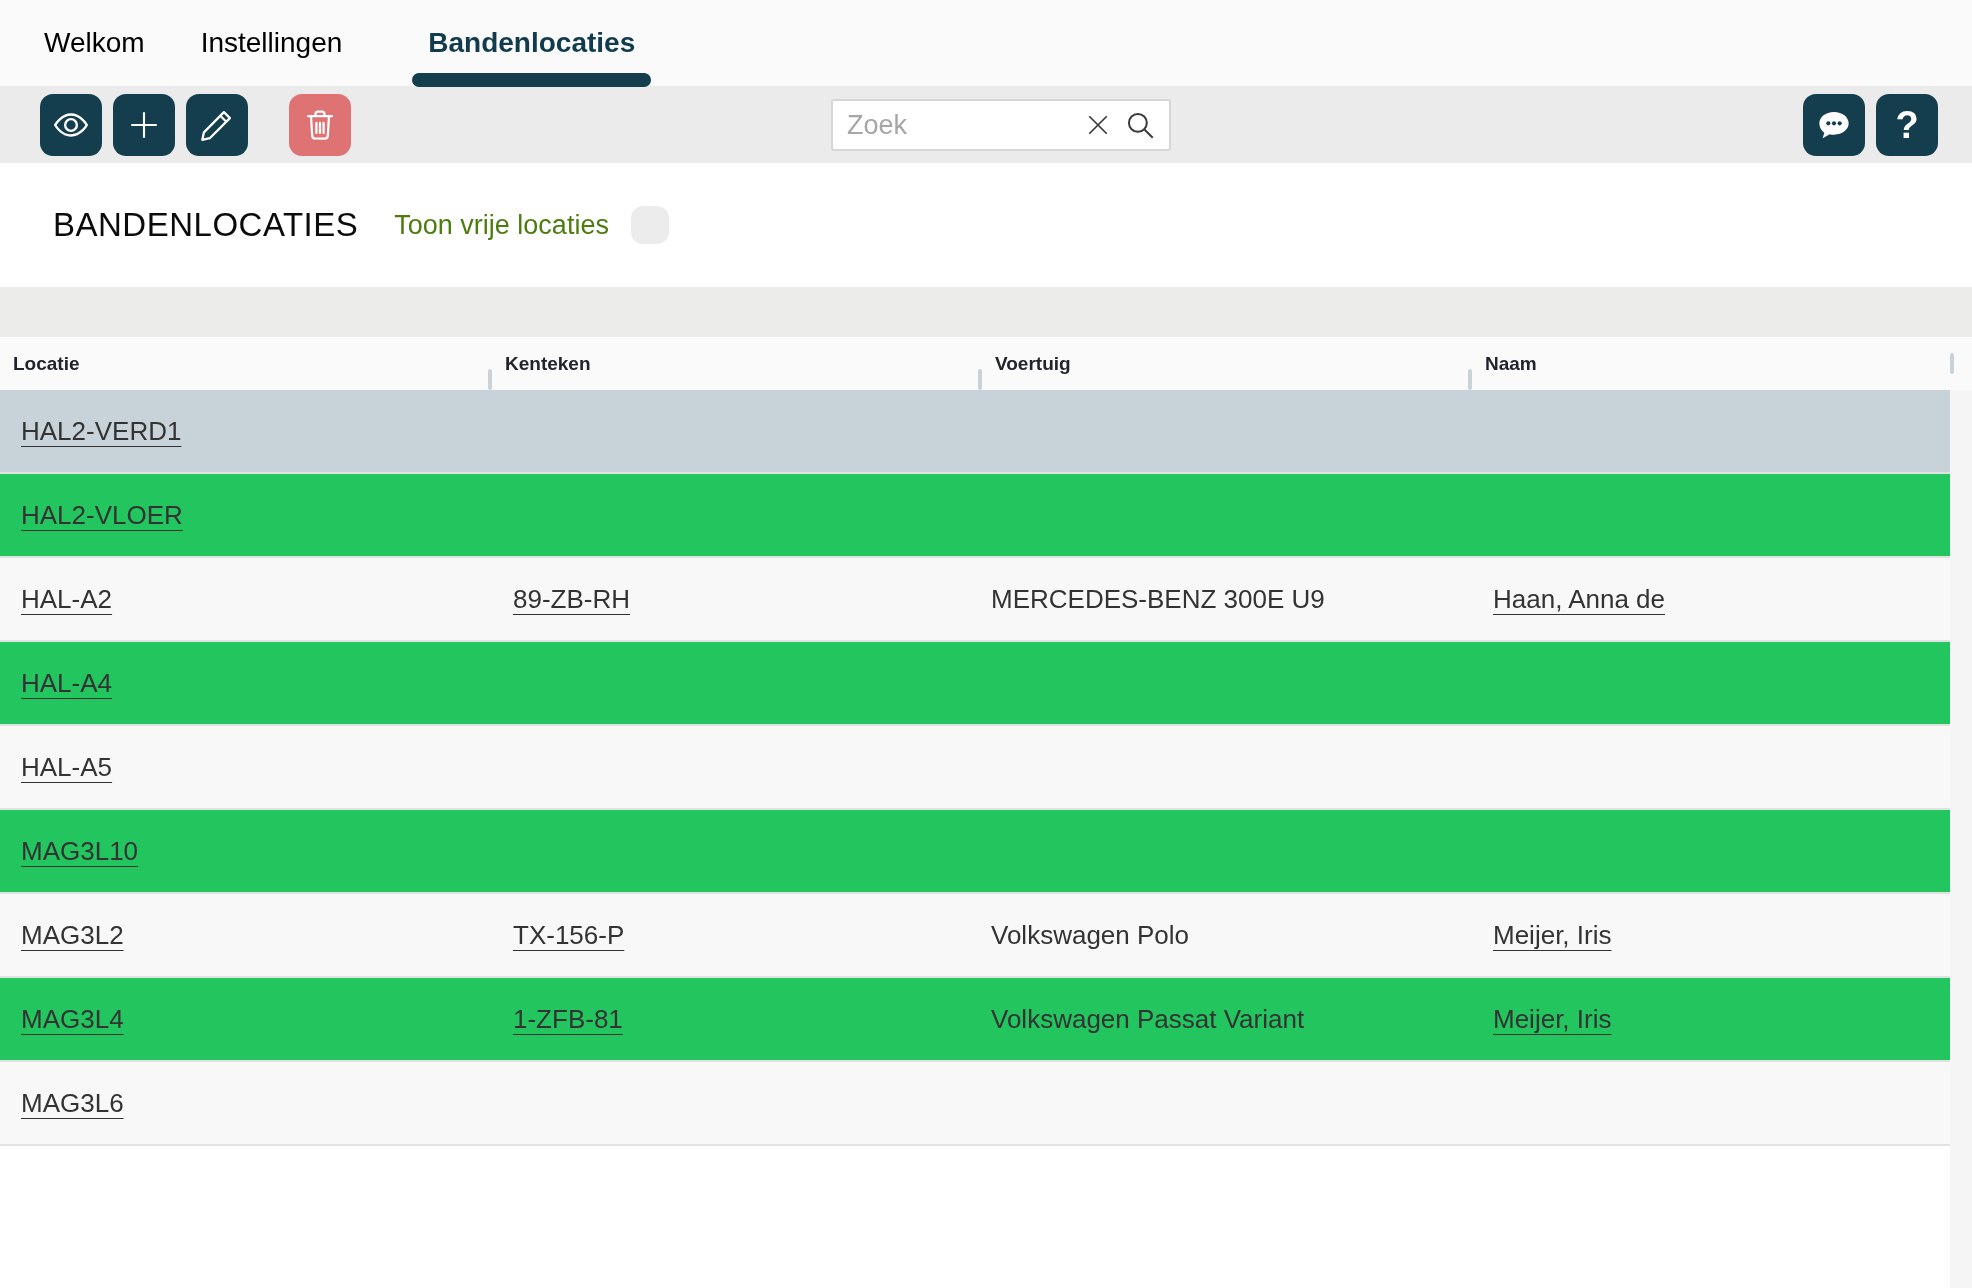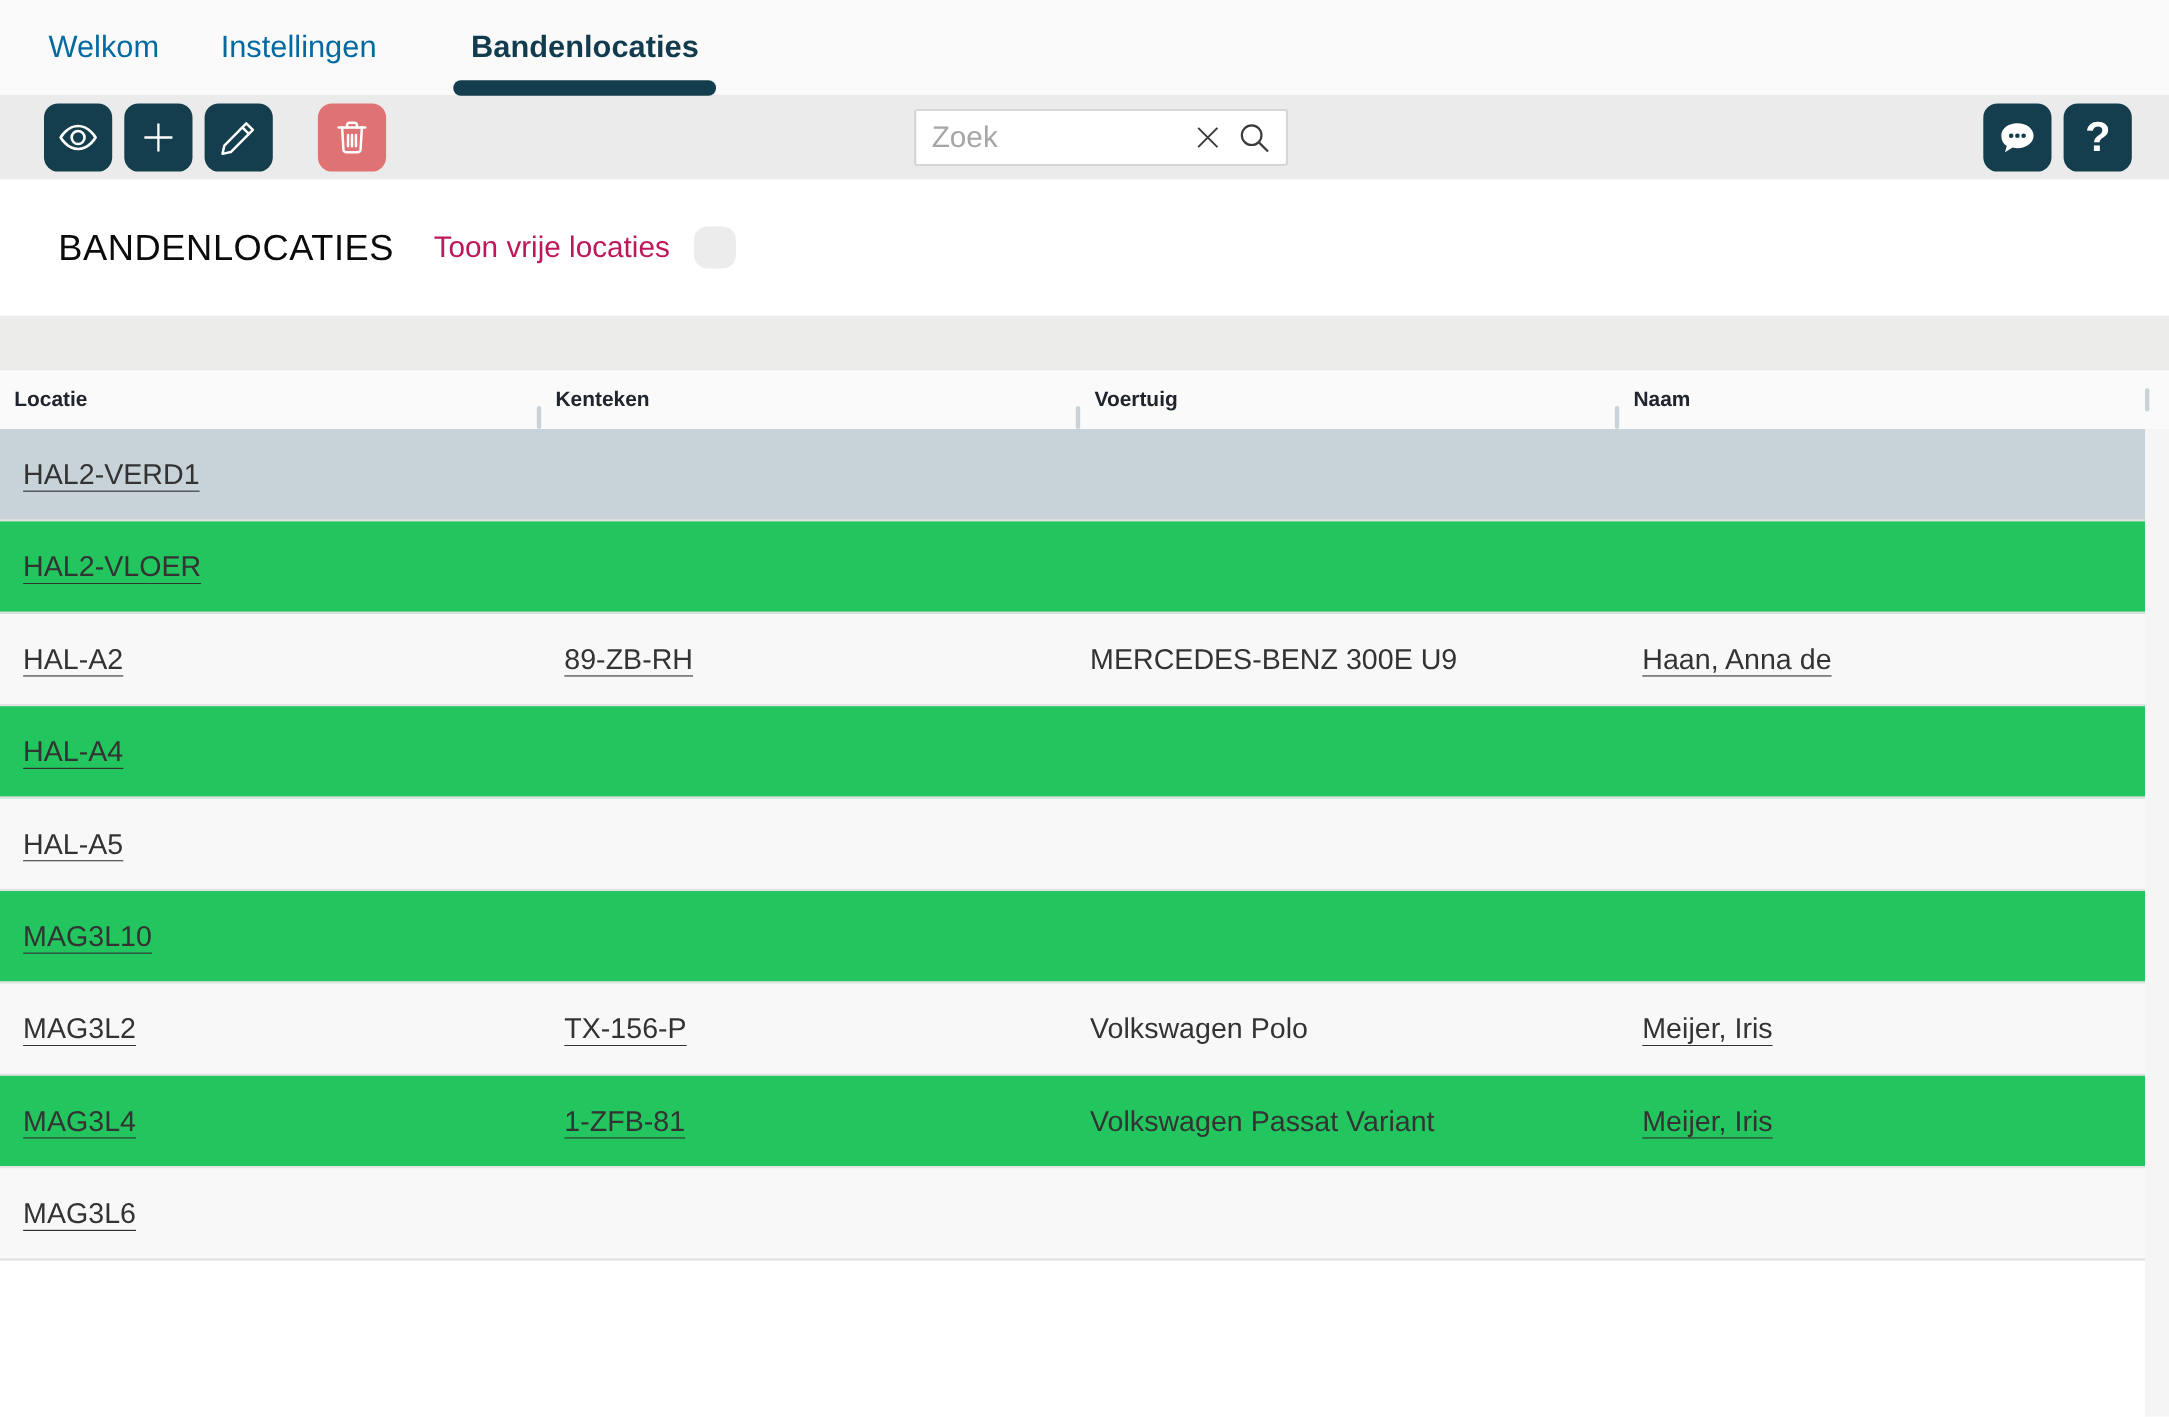--- a/index.html
+++ b/index.html
@@ -15,21 +15,21 @@
   .tabbar {
     position:absolute; top:0; left:0; right:0; height:86px;
     background:#fafafa;
     display:flex; align-items:center;
     padding-left:44px;
     z-index:3;
   }
   .tab {
     position:relative; height:100%;
     display:flex; align-items:center;
-    font-size:28px; color:#0369a1;
+    font-size:28px; color:#000000;
     margin-right:56px;
     cursor:pointer; white-space:nowrap;
   }
   .tab.active {
     color:#123c4d; font-weight:bold;
     padding:0 16px; margin-left:14px;
   }
   .tab.active::after {
     content:""; position:absolute; left:0; right:0; bottom:-1px;
     height:14px; background:#143e4d; border-radius:8px;
@@ -72,21 +72,21 @@
   }
 
   
   .titlebar {
     position:absolute; top:163px; left:0; right:0; height:124px;
     background:#ffffff;
     display:flex; align-items:center;
     padding-left:53px;
   }
   .page-title { font-size:33px; color:#0b0b0b; font-weight:400; letter-spacing:.5px; }
-  .toggle-label { margin-left:36px; font-size:27px; color:#be185d; }
+  .toggle-label { margin-left:36px; font-size:27px; color:#4d7c0f; }
   .checkbox {
     margin-left:22px; width:38px; height:38px;
     border-radius:12px; background:#ececec; cursor:pointer;
   }
 
   
   .grayband {
     position:absolute; top:287px; left:0; right:0; height:50px;
     background:#ececeb;
   }

